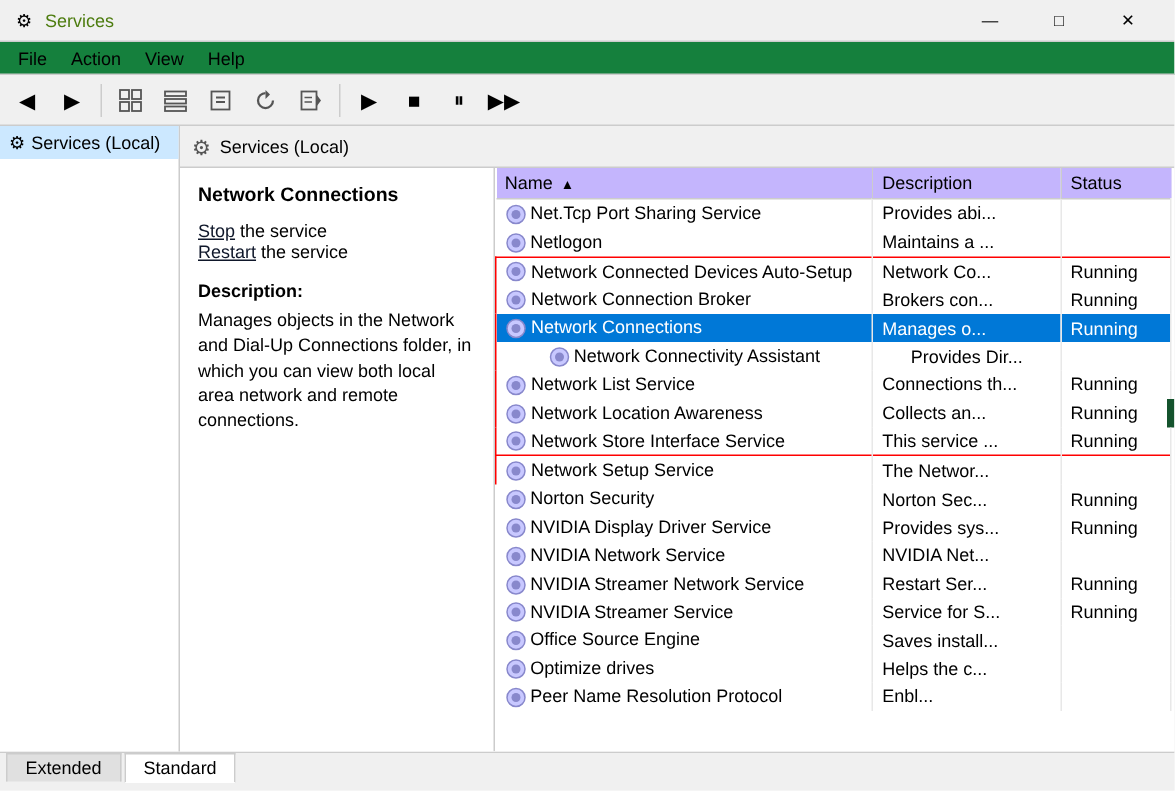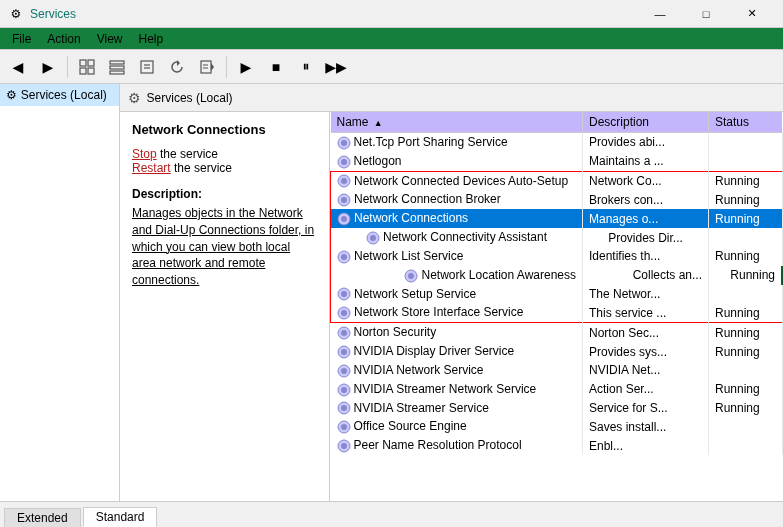--- a/index.html
+++ b/index.html
@@ -26,21 +26,21 @@
       width: 16px;
       height: 16px;
       margin-right: 6px;
       display: flex;
       align-items: center;
       justify-content: center;
     }
     #title-bar .title-text {
       flex: 1;
       font-size: 12px;
-      color: #0f766e;
+      color: #4d7c0f;
     }
     #title-bar .win-controls {
       display: flex;
       gap: 0;
     }
     .win-btn {
       width: 46px;
       height: 28px;
       display: flex;
       align-items: center;
@@ -157,35 +157,34 @@
     #detail-panel h3 {
       font-size: 13px;
       font-weight: bold;
       color: #000;
       margin-bottom: 10px;
     }
     #detail-panel .action-links {
       margin-bottom: 12px;
     }
     #detail-panel .action-links a {
-      color: #b91c1c;
+      color: #0f172a;
       text-decoration: underline;
       cursor: pointer;
       font-size: 12px;
     }
     #detail-panel .description-label {
       font-size: 12px;
       font-weight: bold;
       margin-bottom: 4px;
     }
     #detail-panel .description-text {
       font-size: 12px;
       color: #000;
       line-height: 1.4;
-      text-decoration: underline;
     }
 
     
     #service-list-container {
       flex: 1;
       overflow: auto;
       position: relative;
     }
     #service-table {
       width: 100%;
@@ -230,21 +229,21 @@
     .col-name { width: 240px; min-width: 240px; }
     .col-desc { width: 120px; min-width: 120px; }
     .col-status { width: 70px; min-width: 70px; }
 
     
     #status-bar {
       height: 26px;
       background: #f0f0f0;
       border-top: 1px solid #ccc;
       display: flex;
-      align-items: flex-end;
+      align-items: flex-start;
       padding: 0 4px;
       gap: 0;
     }
     .status-tab {
       padding: 2px 12px;
       border: 1px solid #ccc;
       border-bottom: none;
       font-size: 12px;
       cursor: pointer;
       background: #e0e0e0;
@@ -442,47 +441,47 @@
                     <circle cx="7" cy="7" r="3" fill="#8888cc"></circle>
                   </svg>Network Connectivity Assistant</td>
                 <td class="col-desc">Provides Dir...</td>
                 <td class="col-status"></td>
               </tr>
               <tr style="border-left: 1px solid red; border-right: 1px solid red;">
                 <td class="col-name"><svg class="service-icon" viewBox="0 0 14 14" style="display:inline-block;width:14px;height:14px;vertical-align:middle;margin-right:3px;">
                     <circle cx="7" cy="7" r="6" fill="#c8c8ff" stroke="#8888cc" stroke-width="1"></circle>
                     <circle cx="7" cy="7" r="3" fill="#8888cc"></circle>
                   </svg>Network List Service</td>
-                <td class="col-desc">Identifies th...</td>
-                <td class="col-status">Running</td>
-              </tr>
-              <tr style="border-left: 1px solid red; border-right: 2px solid #14532d; text-align: right;">
+                <td class="col-desc">Connections th...</td>
+                <td class="col-status">Running</td>
+              </tr>
+              <tr style="border-left: 1px solid red; border-right: 5px solid #14532d;">
                 <td class="col-name"><svg class="service-icon" viewBox="0 0 14 14" style="display:inline-block;width:14px;height:14px;vertical-align:middle;margin-right:3px;">
                     <circle cx="7" cy="7" r="6" fill="#c8c8ff" stroke="#8888cc" stroke-width="1"></circle>
                     <circle cx="7" cy="7" r="3" fill="#8888cc"></circle>
                   </svg>Network Location Awareness</td>
                 <td class="col-desc">Collects an...</td>
                 <td class="col-status">Running</td>
               </tr>
+              <tr style="border-bottom: 1px solid red; border-left: 1px solid red; border-right: 1px solid red;">
+                <td class="col-name"><svg class="service-icon" viewBox="0 0 14 14" style="display:inline-block;width:14px;height:14px;vertical-align:middle;margin-right:3px;">
+                    <circle cx="7" cy="7" r="6" fill="#c8c8ff" stroke="#8888cc" stroke-width="1"></circle>
+                    <circle cx="7" cy="7" r="3" fill="#8888cc"></circle>
+                  </svg>Network Store Interface Service</td>
+                <td class="col-desc">This service ...</td>
+                <td class="col-status">Running</td>
+              </tr>
               <tr style="border-left: 1px solid red; border-right: 1px solid red;">
                 <td class="col-name"><svg class="service-icon" viewBox="0 0 14 14" style="display:inline-block;width:14px;height:14px;vertical-align:middle;margin-right:3px;">
                     <circle cx="7" cy="7" r="6" fill="#c8c8ff" stroke="#8888cc" stroke-width="1"></circle>
                     <circle cx="7" cy="7" r="3" fill="#8888cc"></circle>
                   </svg>Network Setup Service</td>
                 <td class="col-desc">The Networ...</td>
                 <td class="col-status"></td>
               </tr>
-              <tr style="border-bottom: 1px solid red; border-left: 1px solid red; border-right: 1px solid red;">
-                <td class="col-name"><svg class="service-icon" viewBox="0 0 14 14" style="display:inline-block;width:14px;height:14px;vertical-align:middle;margin-right:3px;">
-                    <circle cx="7" cy="7" r="6" fill="#c8c8ff" stroke="#8888cc" stroke-width="1"></circle>
-                    <circle cx="7" cy="7" r="3" fill="#8888cc"></circle>
-                  </svg>Network Store Interface Service</td>
-                <td class="col-desc">This service ...</td>
-                <td class="col-status">Running</td>
-              </tr>
               <tr>
                 <td class="col-name"><svg class="service-icon" viewBox="0 0 14 14" style="display:inline-block;width:14px;height:14px;vertical-align:middle;margin-right:3px;">
                     <circle cx="7" cy="7" r="6" fill="#c8c8ff" stroke="#8888cc" stroke-width="1"></circle>
                     <circle cx="7" cy="7" r="3" fill="#8888cc"></circle>
                   </svg>Norton Security</td>
                 <td class="col-desc">Norton Sec...</td>
                 <td class="col-status">Running</td>
               </tr>
               <tr>
                 <td class="col-name"><svg class="service-icon" viewBox="0 0 14 14" style="display:inline-block;width:14px;height:14px;vertical-align:middle;margin-right:3px;">
@@ -498,37 +497,45 @@
                     <circle cx="7" cy="7" r="3" fill="#8888cc"></circle>
                   </svg>NVIDIA Network Service</td>
                 <td class="col-desc">NVIDIA Net...</td>
                 <td class="col-status"></td>
               </tr>
               <tr>
                 <td class="col-name"><svg class="service-icon" viewBox="0 0 14 14" style="display:inline-block;width:14px;height:14px;vertical-align:middle;margin-right:3px;">
                     <circle cx="7" cy="7" r="6" fill="#c8c8ff" stroke="#8888cc" stroke-width="1"></circle>
                     <circle cx="7" cy="7" r="3" fill="#8888cc"></circle>
                   </svg>NVIDIA Streamer Network Service</td>
-                <td class="col-desc">Action Ser...</td>
+                <td class="col-desc">Restart Ser...</td>
                 <td class="col-status">Running</td>
               </tr>
               <tr>
                 <td class="col-name"><svg class="service-icon" viewBox="0 0 14 14" style="display:inline-block;width:14px;height:14px;vertical-align:middle;margin-right:3px;">
                     <circle cx="7" cy="7" r="6" fill="#c8c8ff" stroke="#8888cc" stroke-width="1"></circle>
                     <circle cx="7" cy="7" r="3" fill="#8888cc"></circle>
                   </svg>NVIDIA Streamer Service</td>
                 <td class="col-desc">Service for S...</td>
                 <td class="col-status">Running</td>
               </tr>
               <tr>
                 <td class="col-name"><svg class="service-icon" viewBox="0 0 14 14" style="display:inline-block;width:14px;height:14px;vertical-align:middle;margin-right:3px;">
                     <circle cx="7" cy="7" r="6" fill="#c8c8ff" stroke="#8888cc" stroke-width="1"></circle>
                     <circle cx="7" cy="7" r="3" fill="#8888cc"></circle>
                   </svg>Office Source Engine</td>
                 <td class="col-desc">Saves install...</td>
+                <td class="col-status"></td>
+              </tr>
+              <tr>
+                <td class="col-name"><svg class="service-icon" viewBox="0 0 14 14" style="display:inline-block;width:14px;height:14px;vertical-align:middle;margin-right:3px;">
+                    <circle cx="7" cy="7" r="6" fill="#c8c8ff" stroke="#8888cc" stroke-width="1"></circle>
+                    <circle cx="7" cy="7" r="3" fill="#8888cc"></circle>
+                  </svg>Optimize drives</td>
+                <td class="col-desc">Helps the c...</td>
                 <td class="col-status"></td>
               </tr>
               <tr>
                 <td class="col-name"><svg class="service-icon" viewBox="0 0 14 14" style="display:inline-block;width:14px;height:14px;vertical-align:middle;margin-right:3px;">
                     <circle cx="7" cy="7" r="6" fill="#c8c8ff" stroke="#8888cc" stroke-width="1"></circle>
                     <circle cx="7" cy="7" r="3" fill="#8888cc"></circle>
                   </svg>Peer Name Resolution Protocol</td>
                 <td class="col-desc">Enbl...</td>
                 <td class="col-status"></td>
               </tr>

